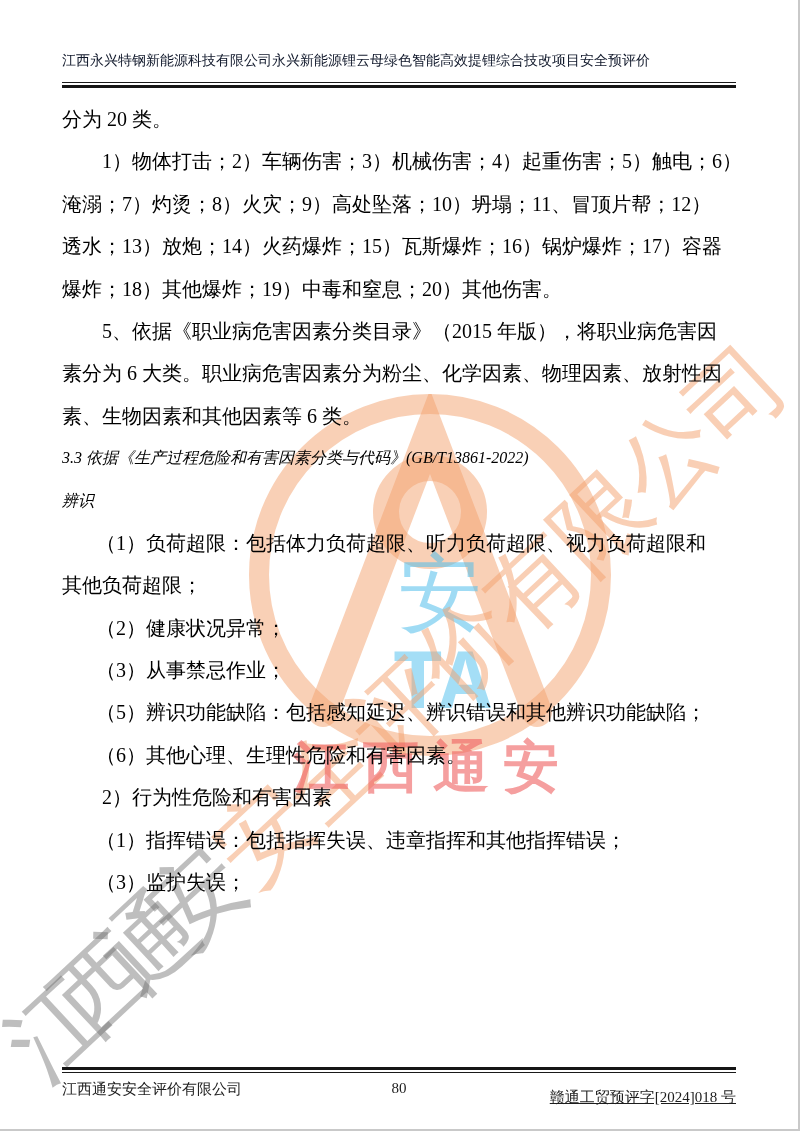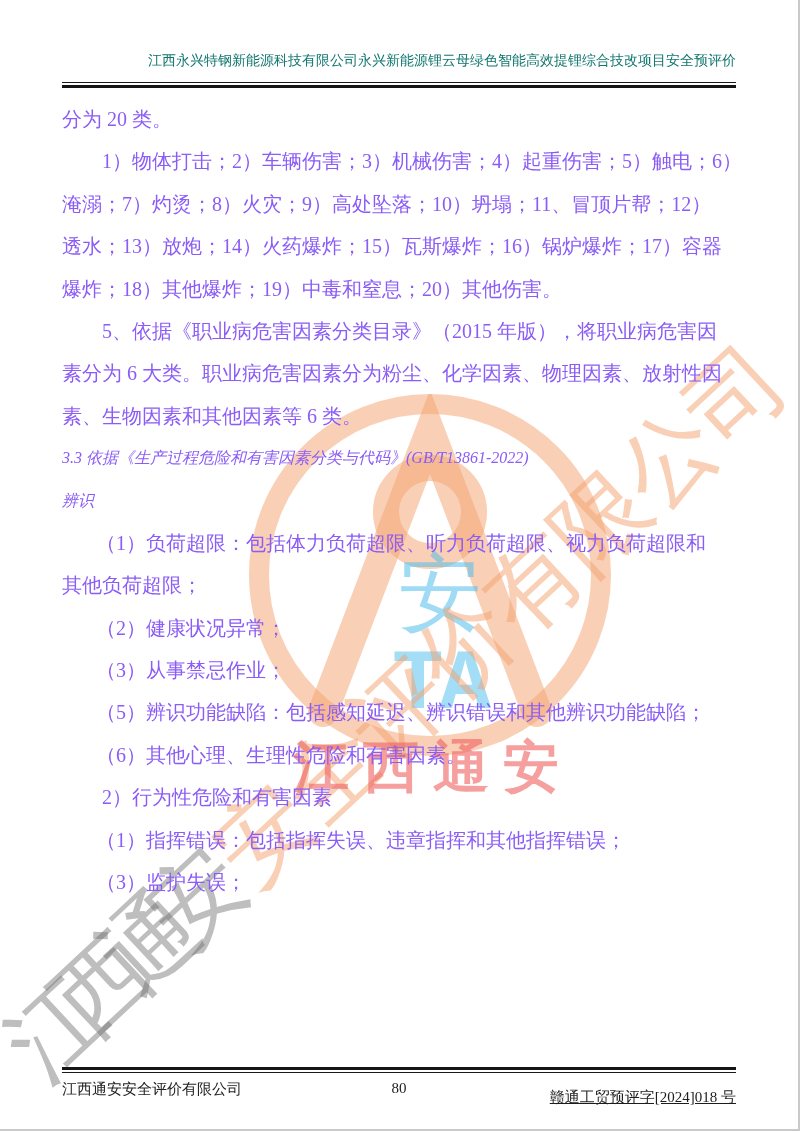--- a/index.html
+++ b/index.html
@@ -6,21 +6,21 @@
   body{
     width:800px;height:1131px;position:relative;background:#ffffff;
     font-family:"Liberation Serif","DejaVu Serif",serif;
     overflow:hidden;
     border-right:2px solid #c9c9c9;border-bottom:2px solid #c9c9c9;
     box-sizing:border-box;
   }
   
   .page-header{
     position:absolute;left:62px;right:62px;top:52px;
-    text-align:right;font-size:14px;color:#0f766e;letter-spacing:0px;
+    text-align:left;font-size:14px;color:#0f172a;letter-spacing:0px;
     white-space:nowrap;
   }
   .header-rule{
     position:absolute;left:62px;right:62px;top:82px;height:2px;
     border-top:1px solid #1a1a1a;border-bottom:3px solid #151515;
   }
   
   .wm{position:absolute;z-index:0;pointer-events:none;}
   .wm-ring{
     left:249px;top:394px;width:362px;height:362px;border-radius:50%;
@@ -43,21 +43,21 @@
   }
   .wm-diagonal .gray{color:rgba(110,110,110,0.45);letter-spacing:-0.32em;}
   .wm-diagonal .peach{color:rgba(243,160,108,0.50);letter-spacing:-0.02em;margin-left:0.3em;}
   .wm-red{
     left:293px;top:735px;font-size:56px;line-height:64px;letter-spacing:14px;
     color:rgba(238,95,95,0.60);font-weight:bold;white-space:nowrap;
   }
   
   .doc-body{
     position:absolute;left:62px;right:62px;top:98px;z-index:1;
-    color:#8b5cf6;
+    color:#000000;
   }
   .doc-line{
     font-size:20px;line-height:42.4px;height:42.4px;white-space:nowrap;
   }
   .ind2{padding-left:40px;}
   .indp{padding-left:34px;}
   .kaiti{font-style:italic;font-size:16px;}
   .hbold{font-weight:bold;font-style:normal;font-size:21px;
          font-family:"Liberation Sans","DejaVu Sans",sans-serif;}
   

